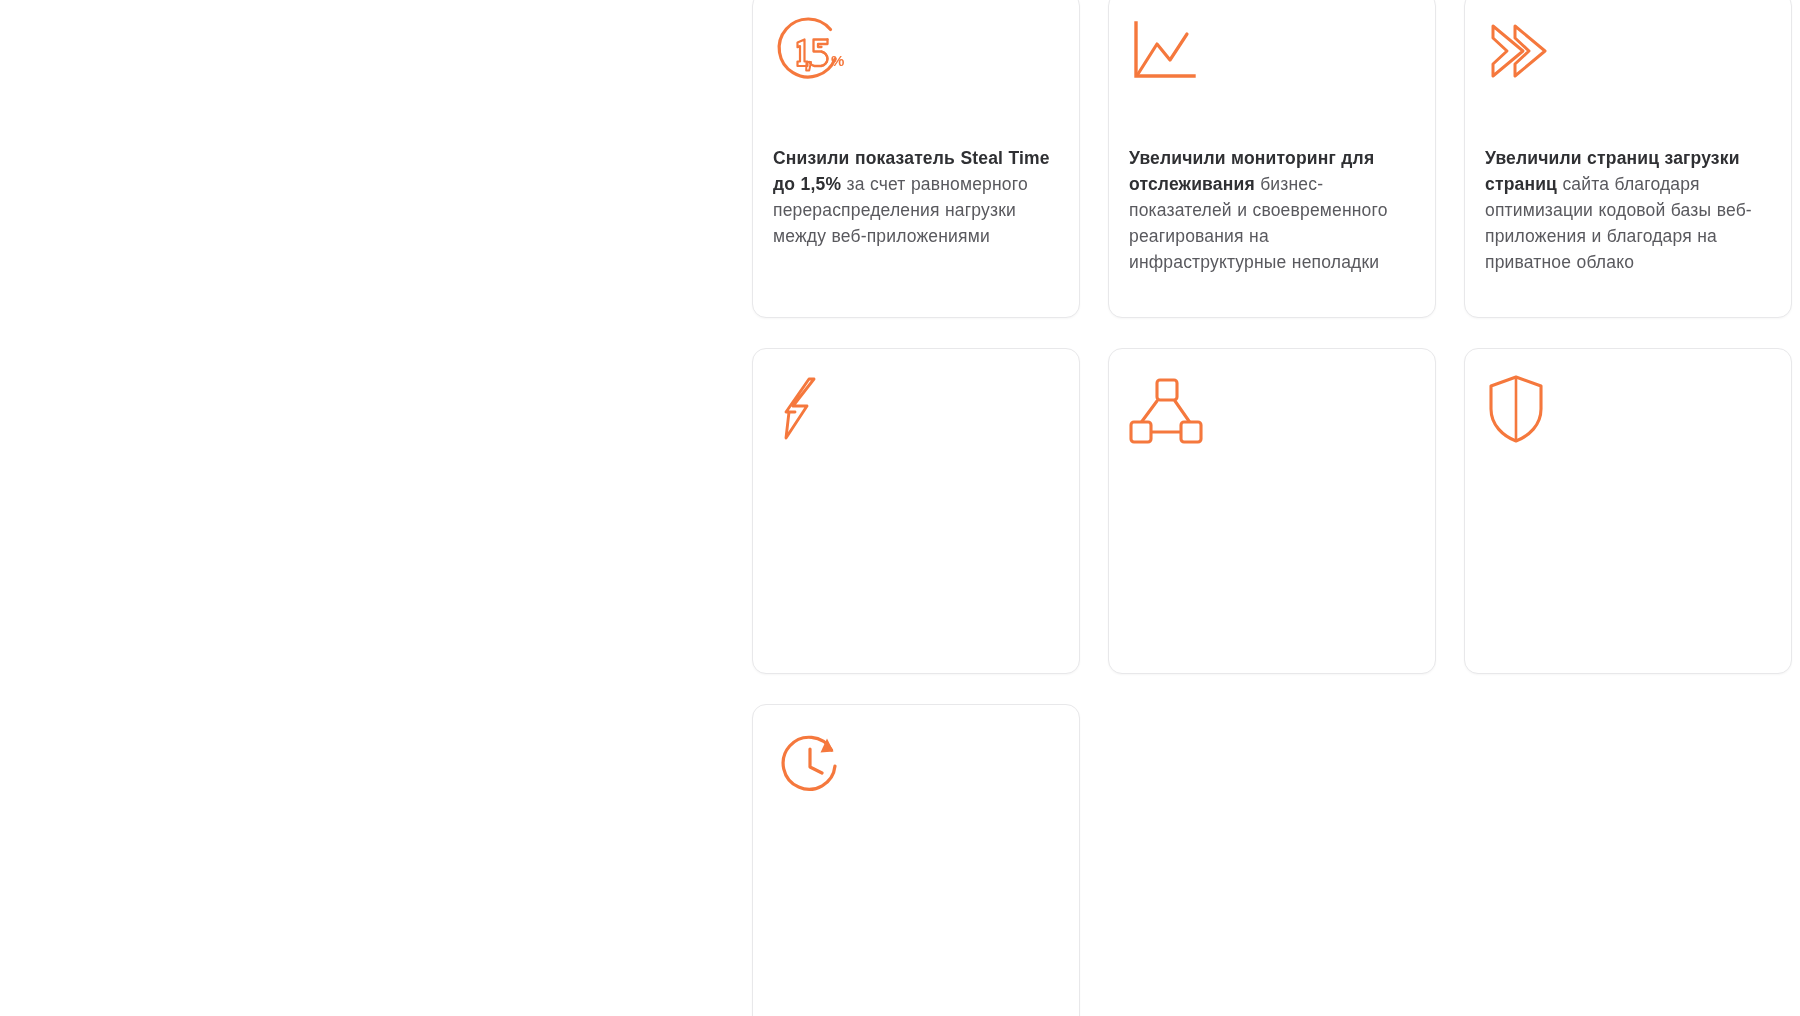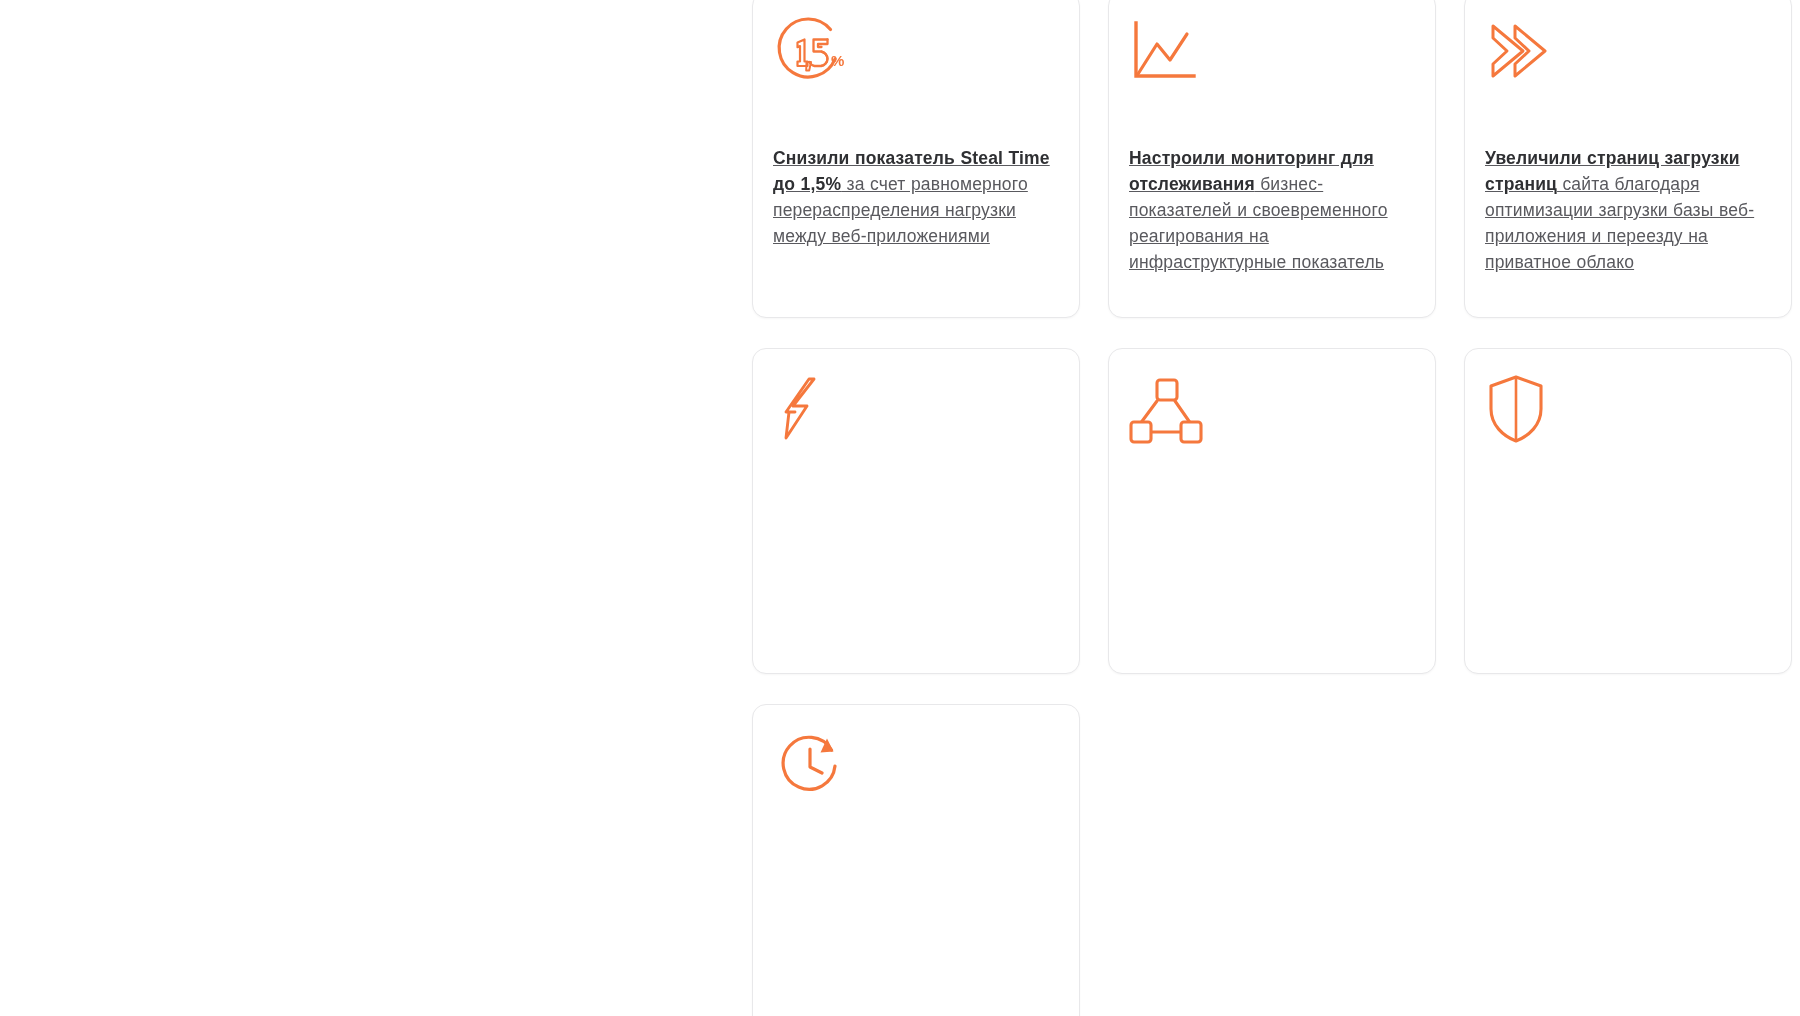--- a/index.html
+++ b/index.html
@@ -69,21 +69,20 @@
     position: absolute;
     left: 20px;
     top: 152px;
     width: 288px;
     font-size: 17.5px;
     line-height: 26px;
     color: #59595e;
     letter-spacing: 0.01em;
     font-weight: 400;
     word-spacing: 0.02em;
-    text-decoration: underline;
   }
   .card-text b {
     font-weight: 700;
     color: #2f3033;
   }
 
   
   .card.row-0 .card-text { top: 152px; }
 </style>
 </head>
@@ -114,33 +113,33 @@
     </div>
 
     <div class="card col-1 row-0">
       <div class="card-icon">
         <svg width="70" height="70" viewBox="0 0 70 70" fill="none">
           <path d="M7 5 L7 58 L65 58" stroke="#f5783d" stroke-width="3.4" stroke-linecap="square" fill="none"></path>
           <path d="M9 56 L28 26 L41 42 L58 16" stroke="#f5783d" stroke-width="3.2" stroke-linecap="round" stroke-linejoin="round" fill="none"></path>
         </svg>
       </div>
       <div class="card-text">
-        <b>Настроили мониторинг для отслеживания</b><span> бизнес-показателей и своевременного реагирования на инфраструктурные показатель</span>
+        <b>Увеличили мониторинг для отслеживания</b><span> бизнес-показателей и своевременного реагирования на инфраструктурные неполадки</span>
       </div>
     </div>
 
     <div class="card col-2 row-0">
       <div class="card-icon">
         <svg width="70" height="70" viewBox="0 0 70 70" fill="none">
           <path d="M8 8 L38 33 L8 58 L8 46 L22 33 L8 20 Z" stroke="#f5783d" stroke-width="3" stroke-linejoin="round" fill="none"></path>
           <path d="M30 8 L60 33 L30 58 L30 46 L44 33 L30 20 Z" stroke="#f5783d" stroke-width="3" stroke-linejoin="round" fill="none"></path>
         </svg>
       </div>
       <div class="card-text">
-        <b>Увеличили страниц загрузки страниц</b><span> сайта благодаря оптимизации загрузки базы веб-приложения и переезду на приватное облако</span>
+        <b>Увеличили страниц загрузки страниц</b><span> сайта благодаря оптимизации кодовой базы веб-приложения и благодаря на приватное облако</span>
       </div>
     </div>
 
     <div class="card col-0 row-1">
       <div class="card-icon">
         <svg width="70" height="70" viewBox="0 0 70 70" fill="none">
           <path d="M41 5 L20 32 L34 32 L13 64 L16 38 L22 38 L13 38 L36 5 Z" stroke="#f5783d" stroke-width="2.9" stroke-linejoin="round" fill="none"></path>
         </svg>
       </div>
 

